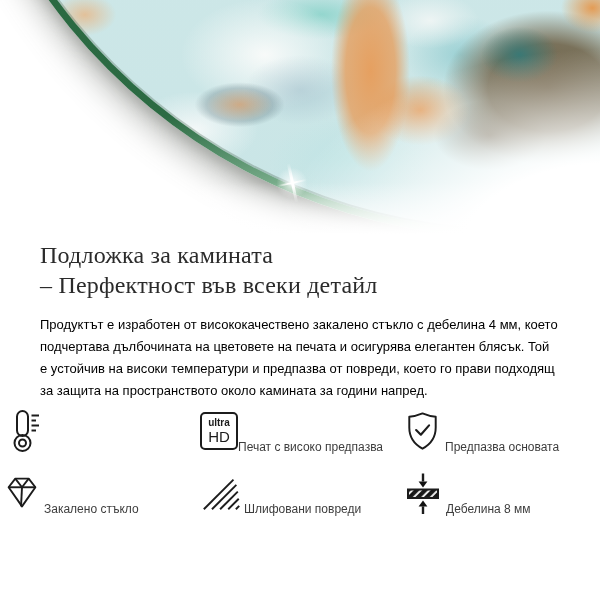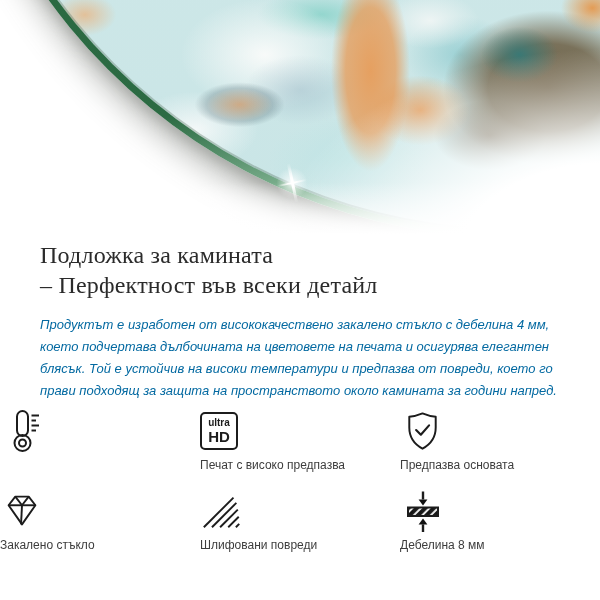--- a/index.html
+++ b/index.html
@@ -45,32 +45,32 @@
   .hero-fade { position:absolute; inset:0; pointer-events:none;
     background:
       radial-gradient(500px 300px at 102% 108%, #fff 30%, rgba(255,255,255,0) 68%),
       linear-gradient(to bottom, rgba(255,255,255,0) 78%, rgba(255,255,255,.85) 96%, #fff 100%);
   }
 
   
   .content { padding:6px 40px 0 40px; }
   h1 { font-family:"Liberation Serif","DejaVu Serif",serif; font-weight:400;
        font-size:24px; line-height:30px; color:#2b2b2b; letter-spacing:.2px; margin:0 0 14px 0; }
-  .description { font-size:13px; line-height:22px; color:#0369a1; margin:0 0 6px 0;font-style:italic; }
+  .description { font-size:13px; line-height:22px; color:#000000; margin:0 0 6px 0; }
 
   
   .features { display:grid; grid-template-columns:repeat(3,200px); margin-top:0; }
-  .feature { display:flex; flex-direction:column; align-items:flex-start; margin-bottom:16px; }
+  .feature { display:flex; flex-direction:row; align-items:flex-end; margin-bottom:16px; }
   .icon-box { height:46px; display:flex; align-items:center; justify-content:center; }
   .feature-label { margin-top:4px; font-size:12px; color:#3d3d3d; }
   svg.icon { stroke:#1c1c1c; fill:none; stroke-width:2; }
   .uhd { width:38px; height:38px; border:2.5px solid #1c1c1c; border-radius:5px;
          display:flex; flex-direction:column; align-items:center; justify-content:center; color:#1c1c1c; }
   .uhd-top { font-size:10px; font-weight:700; line-height:1; }
-  .uhd-bottom { font-size:15px; font-weight:700; line-height:1; margin-top:1px; }
+  .uhd-bottom { font-size:15px; font-weight:400; line-height:1; margin-top:1px; }
 </style>
 </head>
 <body>
 
 <div class="page">
 
   <section class="hero">
     <div class="glass-ring">
       <div class="glass-face"></div>
     </div>

